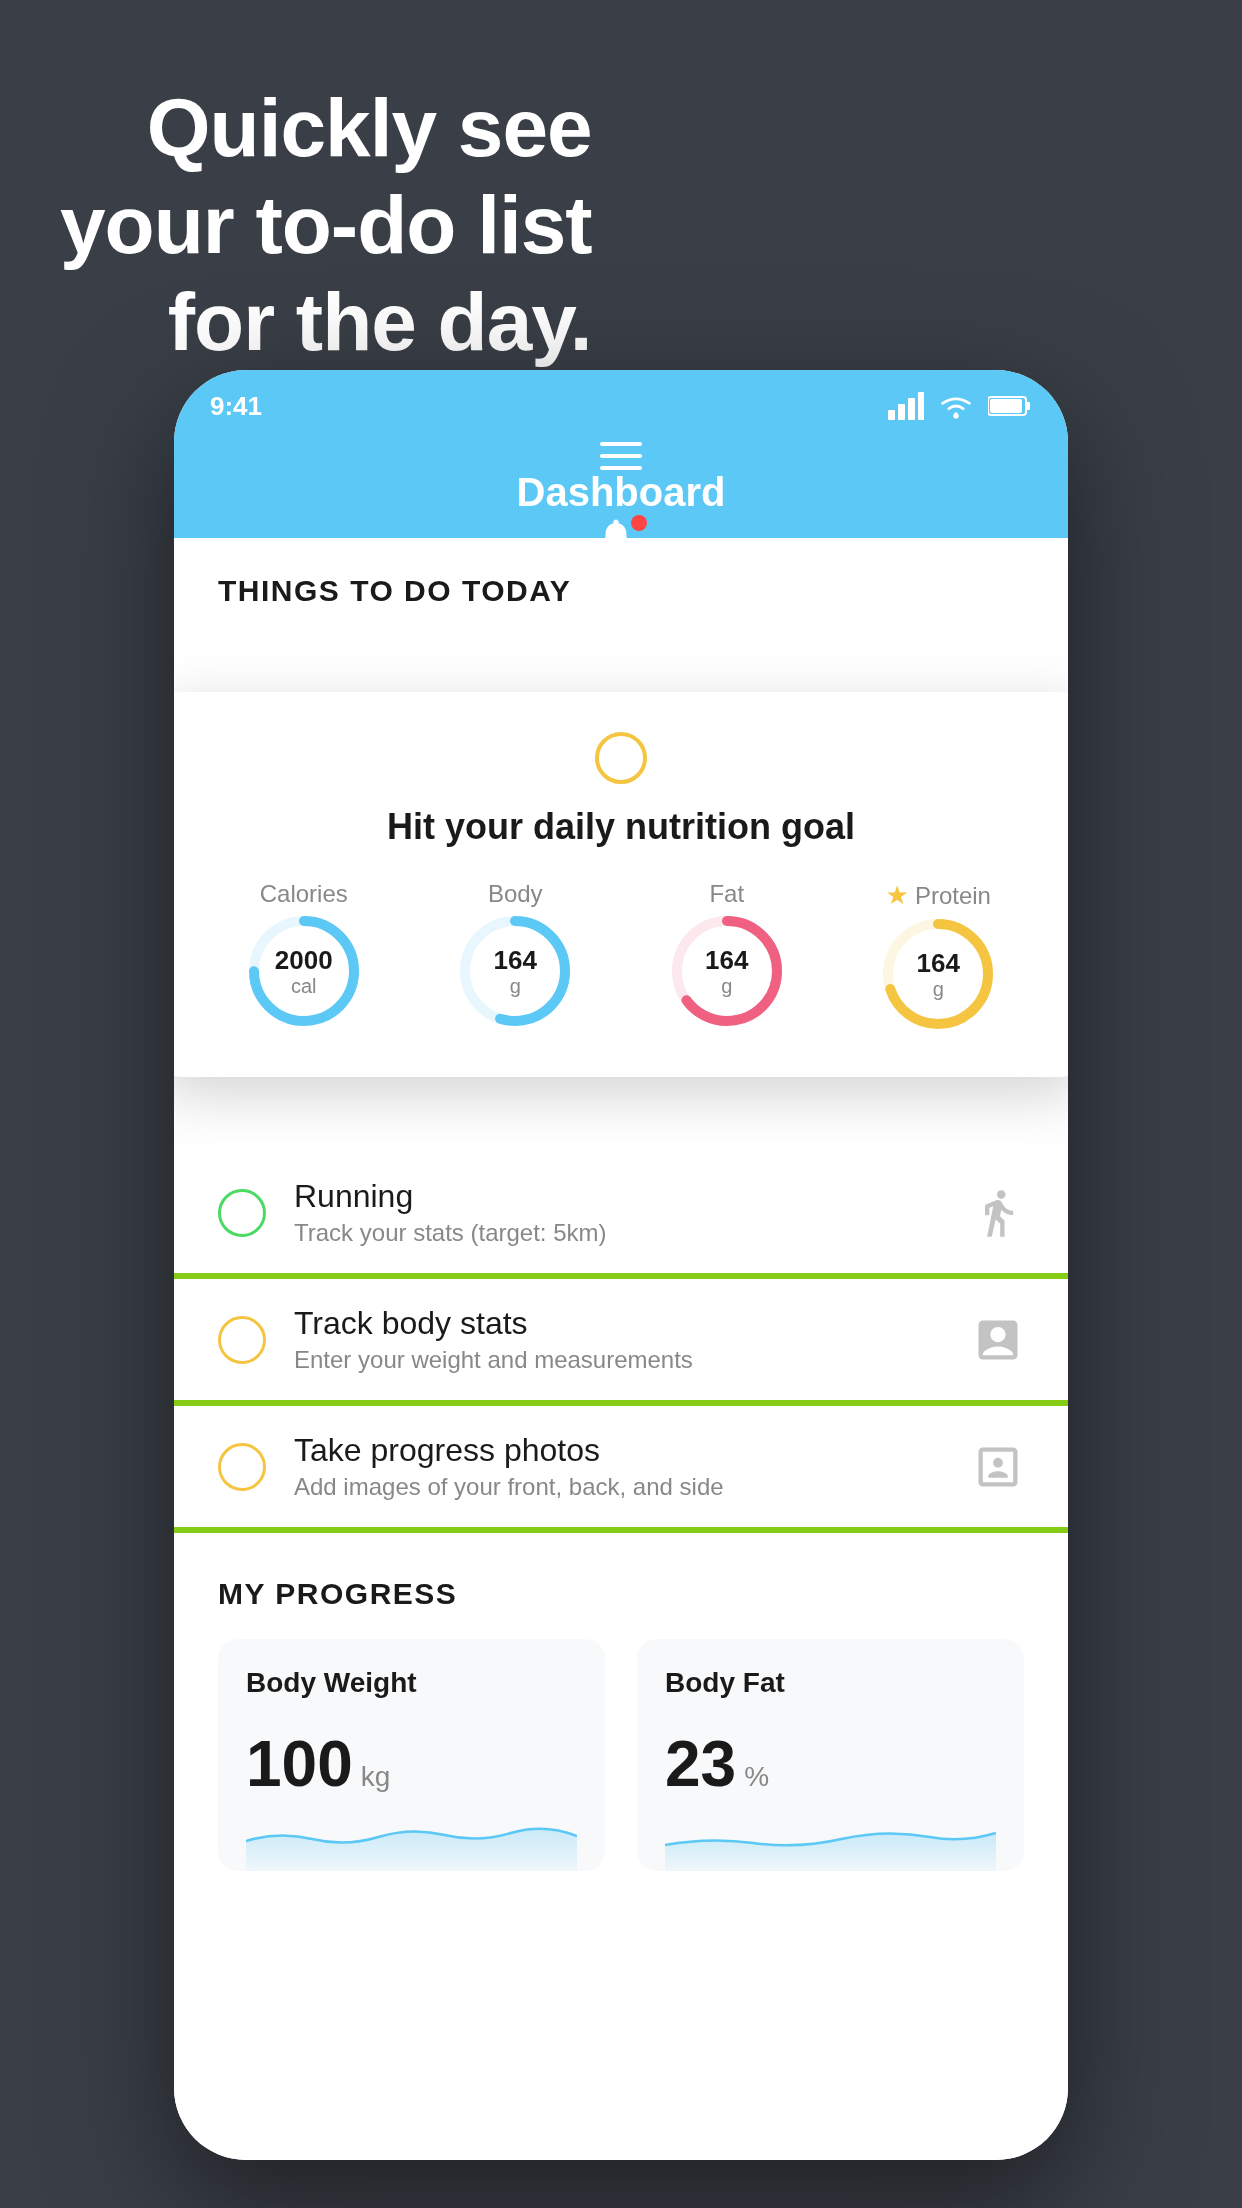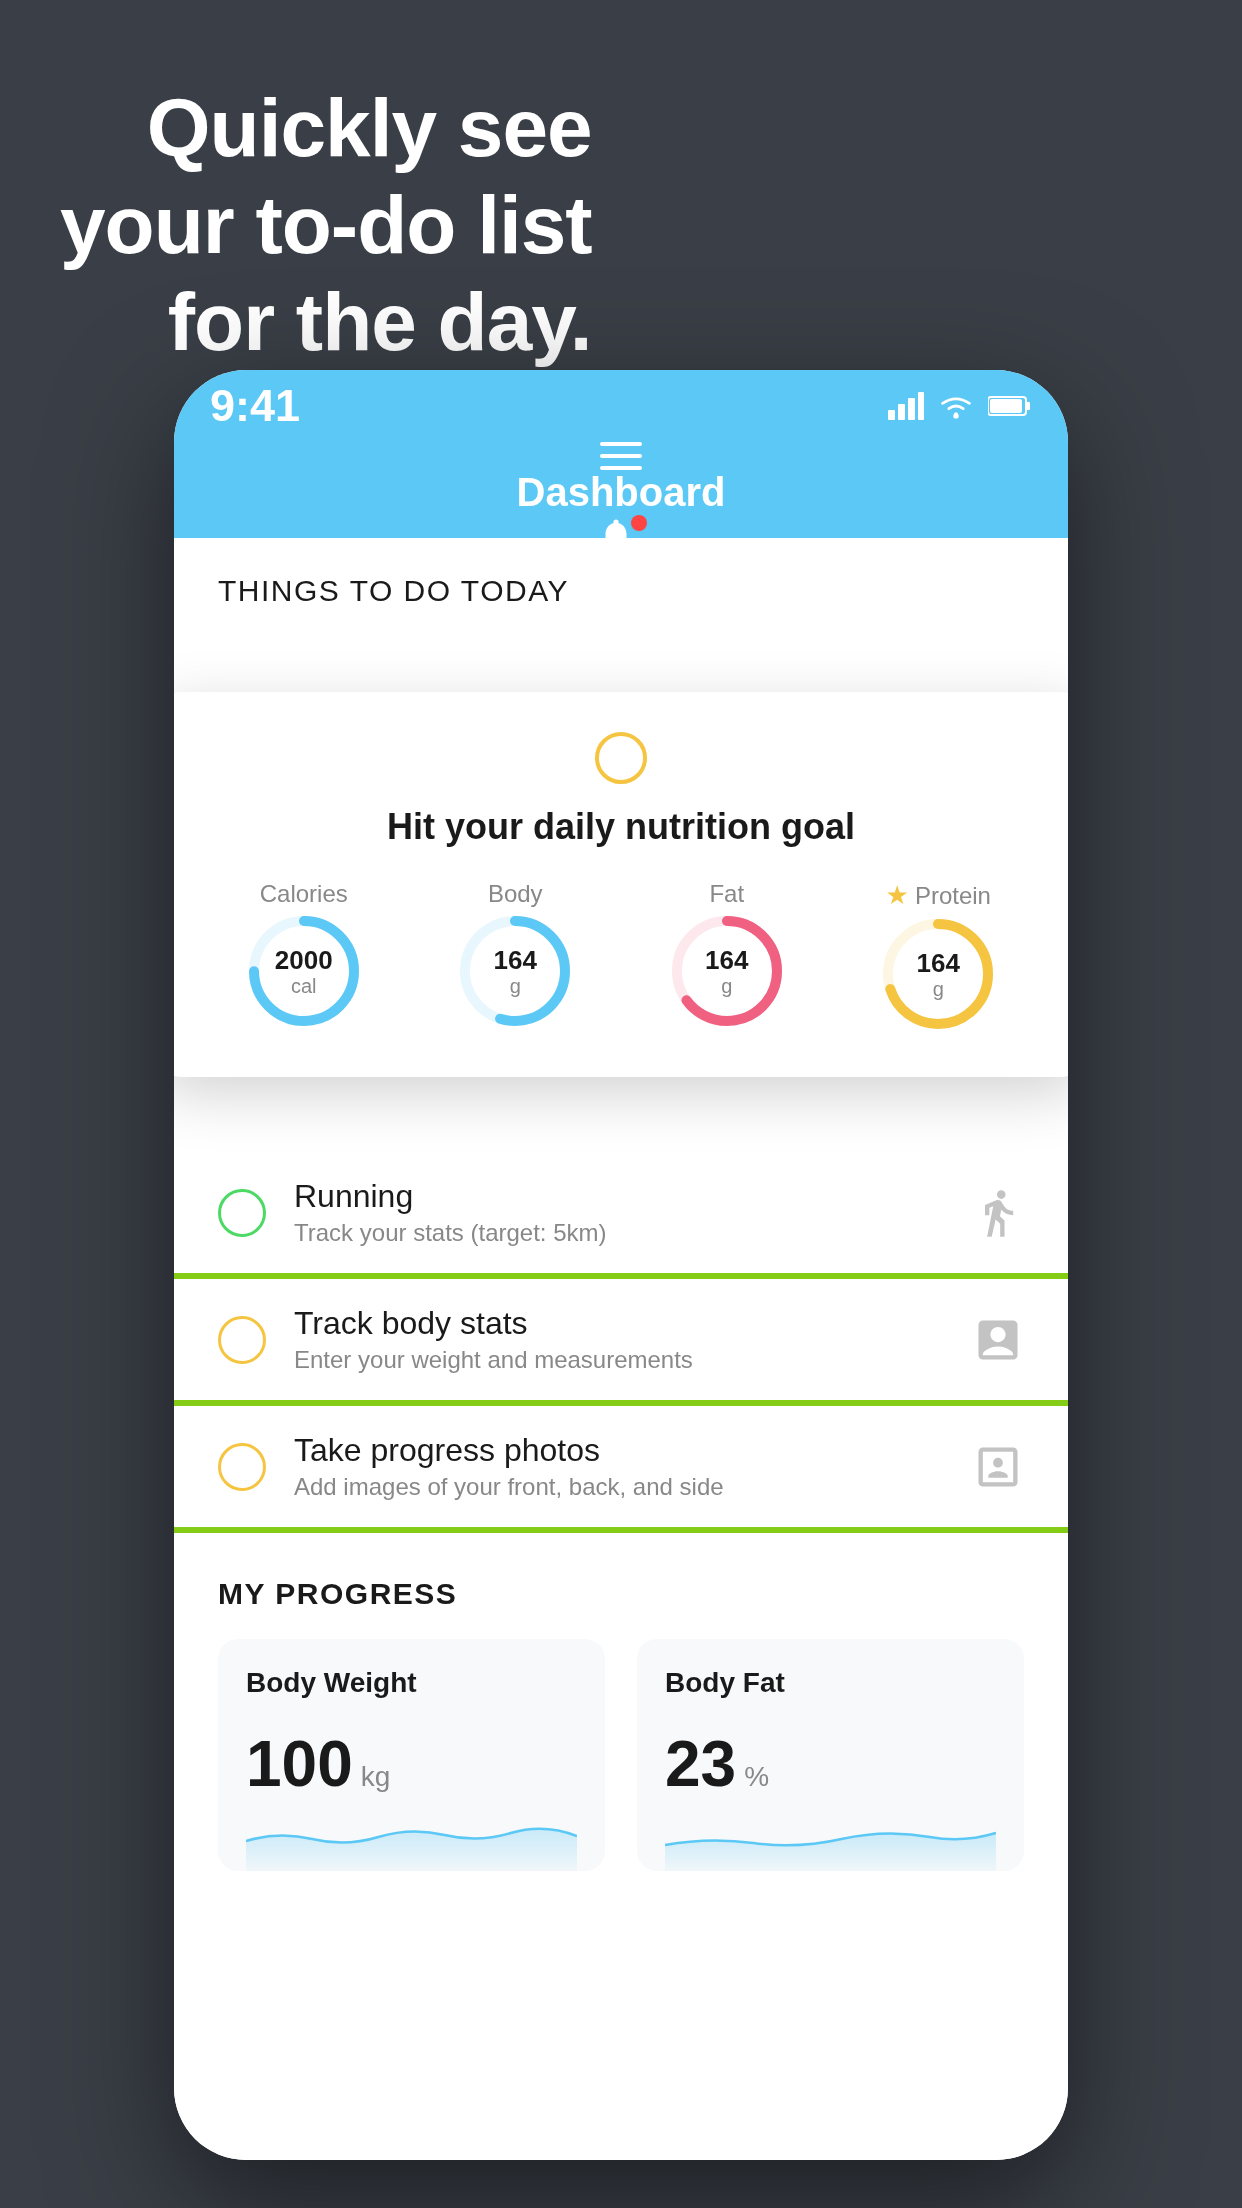--- a/index.html
+++ b/index.html
@@ -42,21 +42,21 @@
     .status-bar {
       background: #5bc8f5;
       height: 72px;
       display: flex;
       align-items: center;
       justify-content: space-between;
       padding: 0 36px;
     }
     .status-time {
       color: #fff;
-      font-size: 45px;
+      font-size: 26px;
       font-weight: 600;
     }
     .status-icons {
       display: flex;
       align-items: center;
       gap: 14px;
       color: #fff;
       font-size: 28px;
     }
 
@@ -108,21 +108,21 @@
       background: #fff;
       height: calc(100% - 168px);
       overflow: hidden;
       position: relative;
     }
 
     
     .section-header {
       padding: 36px 44px 24px;
       font-size: 30px;
-      font-weight: 400;
+      font-weight: 700;
       letter-spacing: 1.5px;
       color: #1a1a1a;
     }
 
     
     .floating-card {
       position: absolute;
       top: 60px;
       left: -16px;
       right: -16px;

